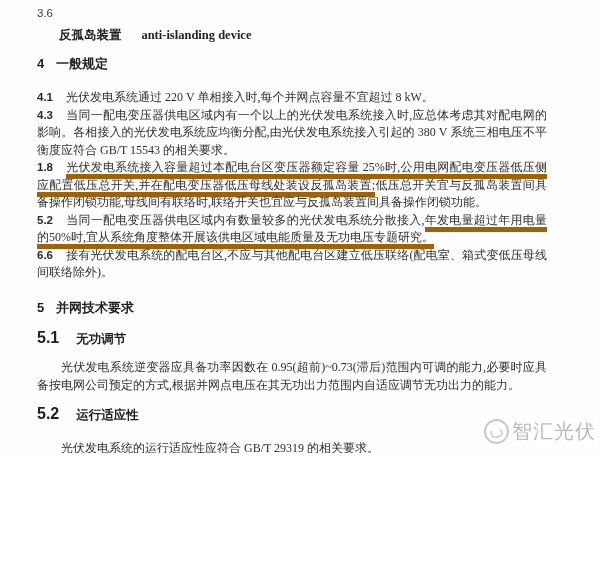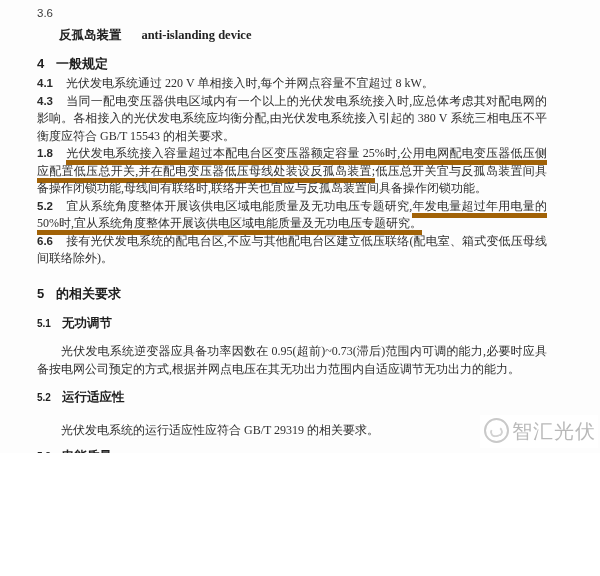--- a/index.html
+++ b/index.html
@@ -26,44 +26,44 @@
   .term-en { margin-left:1.6em; }
   .para { font-size:12px; line-height:18.3px; text-align:justify; }
   .indent { text-indent:2em; }
   .def { margin-top:4px; }
   .h1 {
     margin-top:13px;
     font-family:"Liberation Sans","DejaVu Sans",sans-serif;
     font-weight:bold; font-size:13px; line-height:16px; color:#1e1e1e;
   }
   .h1 .h-title { margin-left:0.9em; }
-  .clauses { margin-top:3px; }
+  .clauses { margin-top:17px; }
   .clause { font-size:12px; line-height:17.5px; text-align:justify; color:#2f2f2f; }
   .cnum {
     font-family:"Liberation Sans","DejaVu Sans",sans-serif;
     font-weight:bold; font-size:11.5px; color:#2a2a2a;
     margin-right:13px;
   }
   .redline { border-bottom:5px solid #a16207; }
   .h2 {
     font-family:"Liberation Sans","DejaVu Sans",sans-serif;
     font-weight:bold; font-size:12.5px; line-height:15px; color:#1e1e1e;
   }
-  .h2 .h-num { margin-right:11px; font-size:10px; }
+  .h2 .h-num { margin-right:17px; font-size:16px; }
   .body { font-size:12px; line-height:18px; text-indent:2em; text-align:justify; color:#2f2f2f; }
   .h1-s5 { margin-top:18px; }
   .h2-51 { margin-top:14px; }
   .body-51 { margin-top:11px; }
   .h2-52 { margin-top:12px; }
   .body-52 { margin-top:16px; }
   .h2-53 { margin-top:10px; }
   .body-53 { margin-top:10px; }
   .watermark {
     position:absolute; right:2px; bottom:5px;
-    display:flex; 
+    display:flex; align-items:center;
     background:rgba(255,255,255,0.84);
     padding:3px 2px 3px 4px;
   }
   .wm-logo {
     width:21px; height:21px;
     border:2px solid #c9c9c9; border-radius:50%;
     margin-right:3px; position:relative;
     background:rgba(255,255,255,0.6);
     flex:0 0 auto;
   }
@@ -92,26 +92,26 @@
   <p class="h1"><span class="h-num">4</span><span class="h-title">一般规定</span></p>
 
   <div class="clauses">
     <p class="clause"><span class="cnum">4.1</span><span>光伏发电系统通过 220 V 单相接入时,每个并网点容量不宜超过 8 kW。</span></p>
 
 
     <p class="clause"><span class="cnum">4.3</span><span>当同一配电变压器供电区域内有一个以上的光伏发电系统接入时,应总体考虑其对配电网的影响。各相接入的光伏发电系统应均衡分配,由光伏发电系统接入引起的 380 V 系统三相电压不平衡度应符合 GB/T 15543 的相关要求。</span></p>
 
     <p class="clause"><span class="cnum">1.8</span><span class="redline">光伏发电系统接入容量超过本配电台区变压器额定容量 25%时,</span><span class="redline">公用电网配电变压器低压侧应配置低压总开关,并在配电变压器低压母线处装设反孤岛装置;</span><span>低压总开关宜与反孤岛装置间具备操作闭锁功能,母线间有联络时,联络开关也宜应与反孤岛装置间具备操作闭锁功能。</span></p>
 
-    <p class="clause"><span class="cnum">5.2</span><span>宜从系统角度整体开展该供电区域电能质量及无功电压专题研究,</span><span class="redline">年发电量超过年用电量的50%时,宜从系统角度整体开展该供电区域电能质量及无功电压专题研究。</span></p>
+    <p class="clause"><span class="cnum">5.2</span><span>当同一配电变压器供电区域内有数量较多的光伏发电系统分散接入,</span><span class="redline">年发电量超过年用电量的50%时,宜从系统角度整体开展该供电区域电能质量及无功电压专题研究。</span></p>
 
     <p class="clause"><span class="cnum">6.6</span><span>接有光伏发电系统的配电台区,不应与其他配电台区建立低压联络(配电室、箱式变低压母线间联络除外)。</span></p>
   </div>
 
-  <p class="h1 h1-s5"><span class="h-num">5</span><span class="h-title">的相关要求</span></p>
+  <p class="h1 h1-s5"><span class="h-num">5</span><span class="h-title">并网技术要求</span></p>
 
   <p class="h2 h2-51"><span class="h-num">5.1</span><span>无功调节</span></p>
   <p class="body body-51">光伏发电系统逆变器应具备功率因数在 0.95(超前)~0.73(滞后)范围内可调的能力,必要时应具备按电网公司预定的方式,根据并网点电压在其无功出力范围内自适应调节无功出力的能力。</p>
 
   <p class="h2 h2-52"><span class="h-num">5.2</span><span>运行适应性</span></p>
   <p class="body body-52">光伏发电系统的运行适应性应符合 GB/T 29319 的相关要求。</p>
 
   <p class="h2 h2-53"><span class="h-num">5.3</span><span>电能质量</span></p>
   <p class="body body-53">光伏发电系统发出电能的质量,在电压偏差、电压波动和闪变、谐波、电压不平衡度、直流分量方面应符合 GB/T 29319 的相关要求。</p>
 

